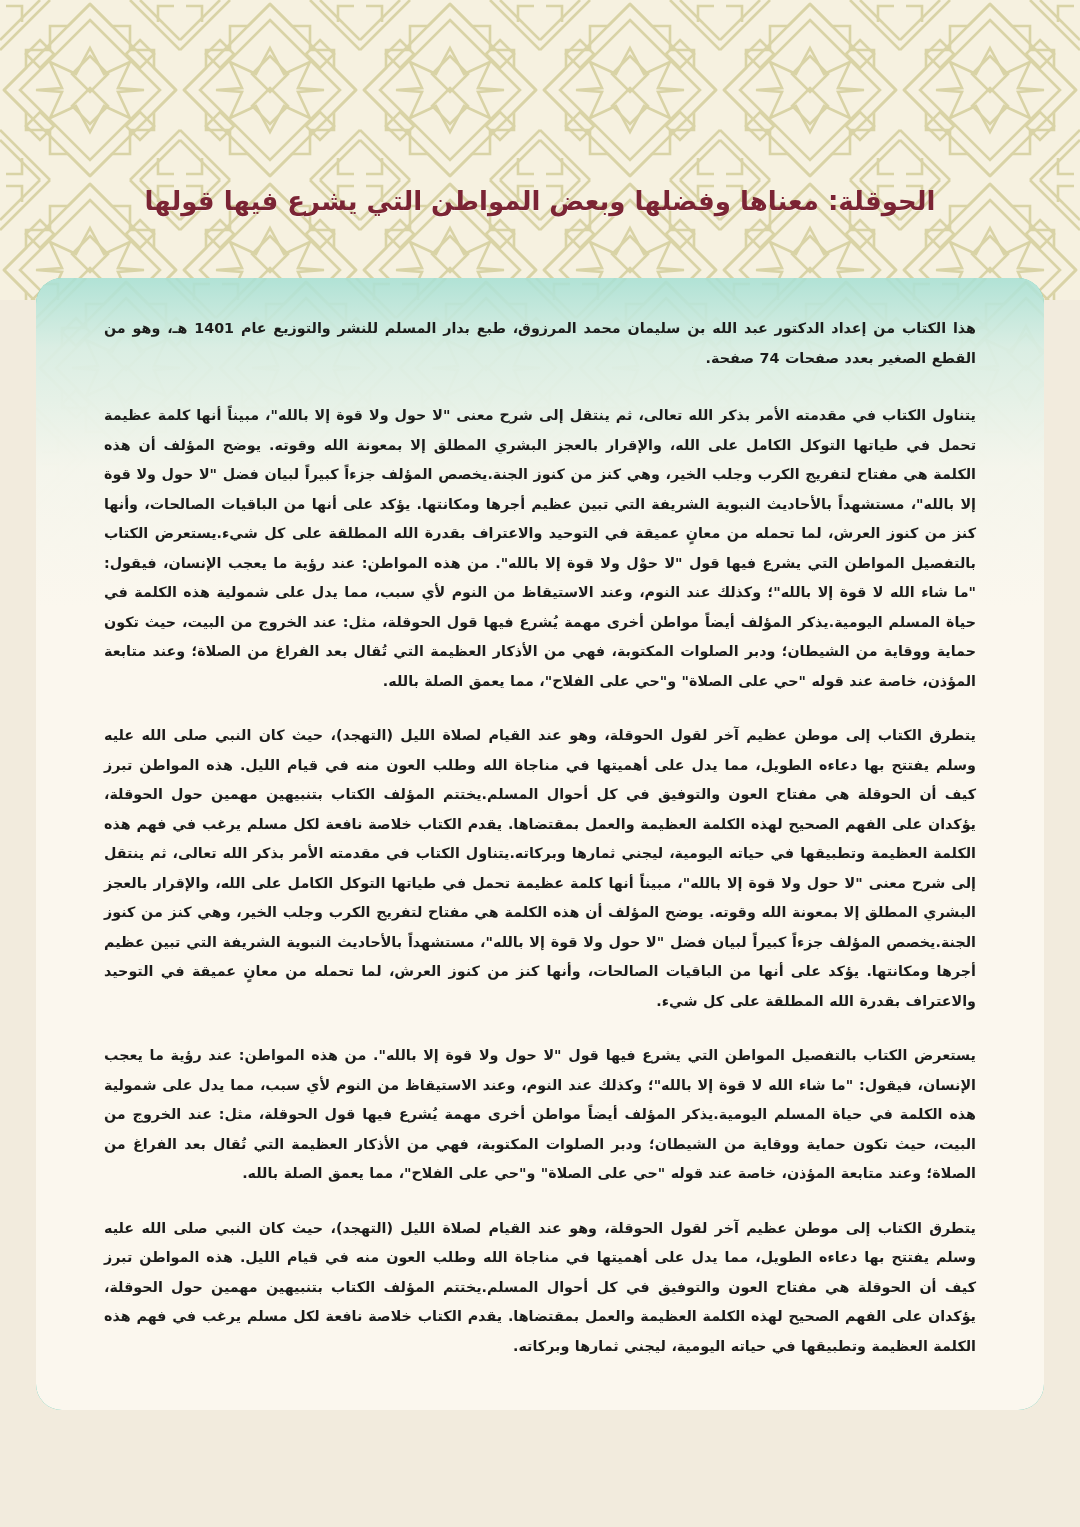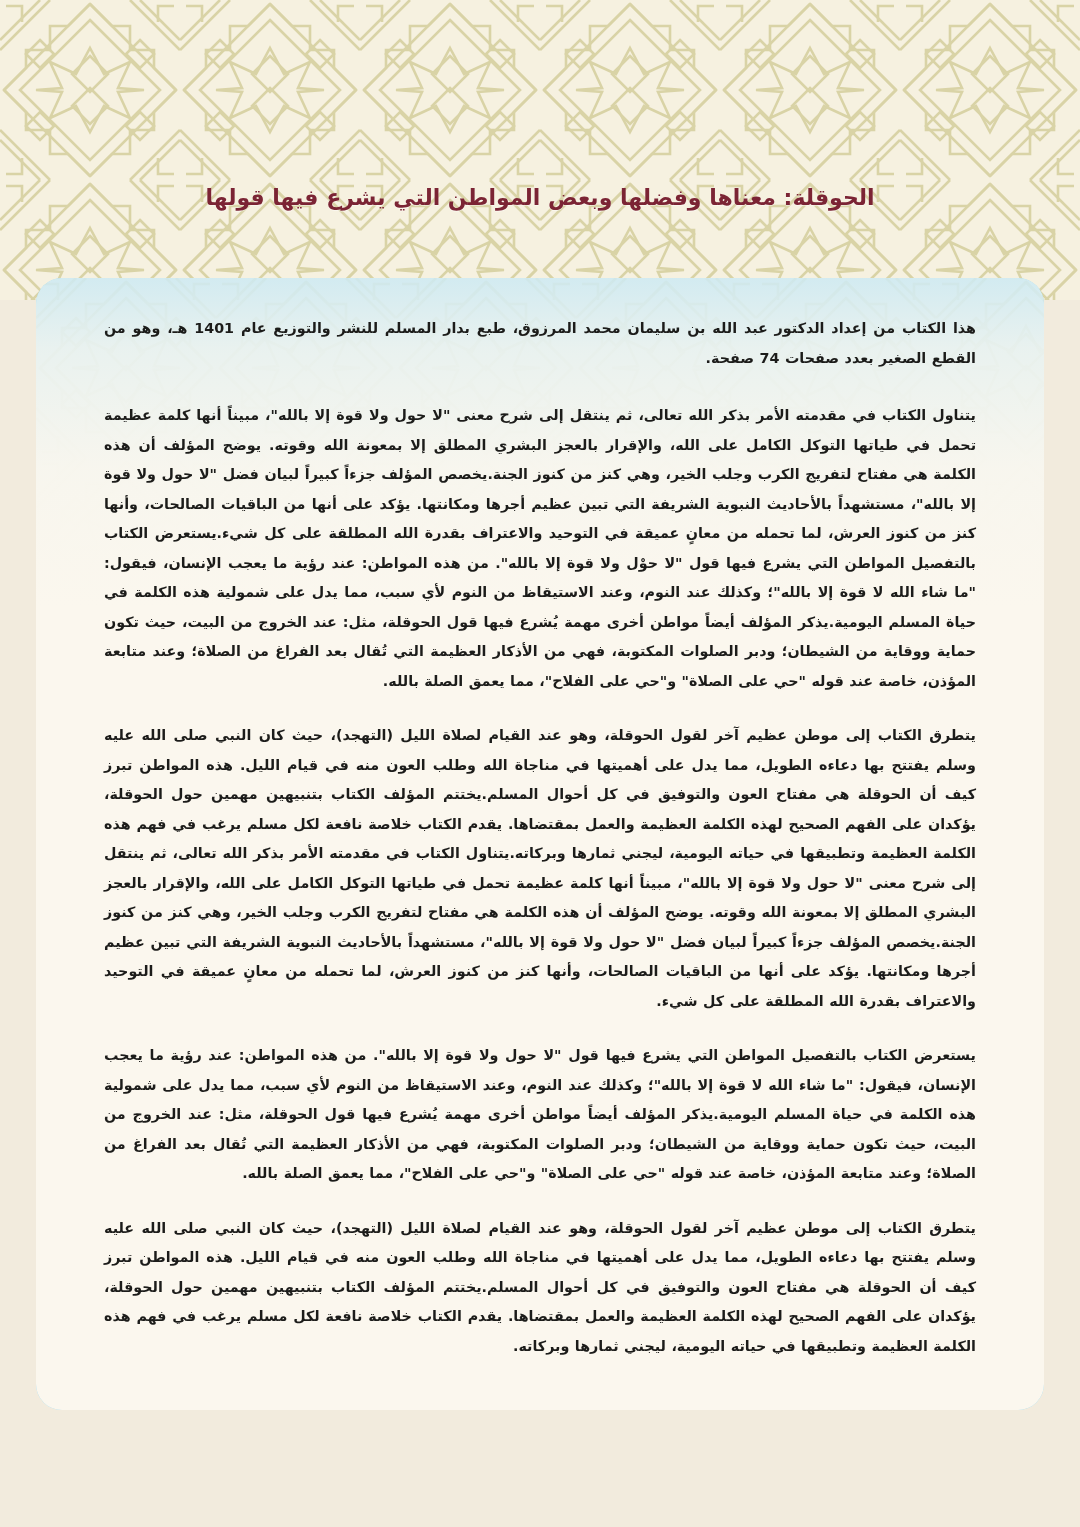--- a/index.html
+++ b/index.html
@@ -32,21 +32,21 @@
     display: block;
   }
 
   
   .content-card {
     position: absolute;
     left: 36px;
     right: 36px;
     top: 278px;
     height: 1132px;
-    background: #7dd3fc;
+    background: #14b8a6;
     border-radius: 26px;
     overflow: hidden;
     z-index: 1;
   }
 
   
   .pattern-card {
     position: absolute;
     left: 0;
     top: 0;
@@ -72,21 +72,21 @@
 
   
   .page-title {
     position: absolute;
     top: 183px;
     left: 0;
     right: 0;
     text-align: center;
     z-index: 3;
     color: #7B2434;
-    font-size: 22px;
+    font-size: 26px;
     font-weight: bold;
     letter-spacing: 0px;
     line-height: 1.4;
     direction: rtl;
     text-shadow: 0 1px 0 rgba(255,255,255,0.45);
   }
 
   
   .article {
     position: relative;

